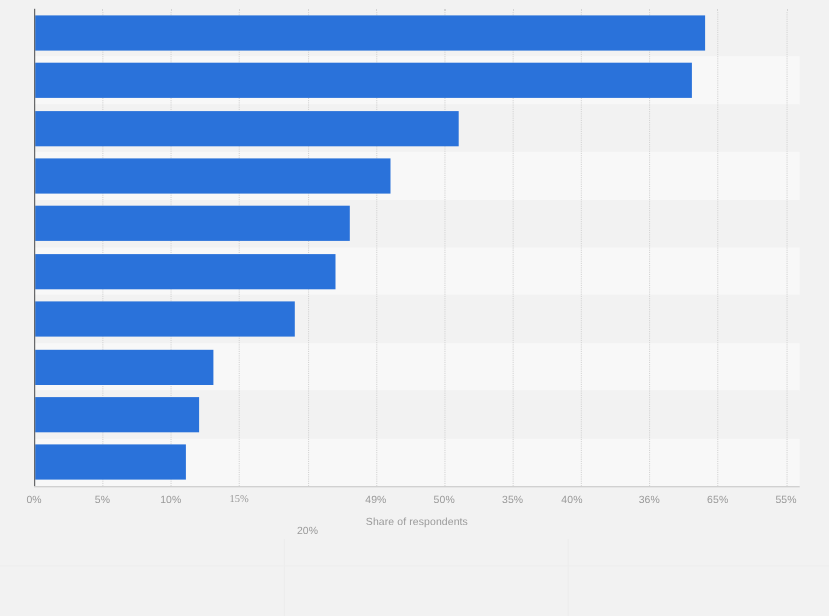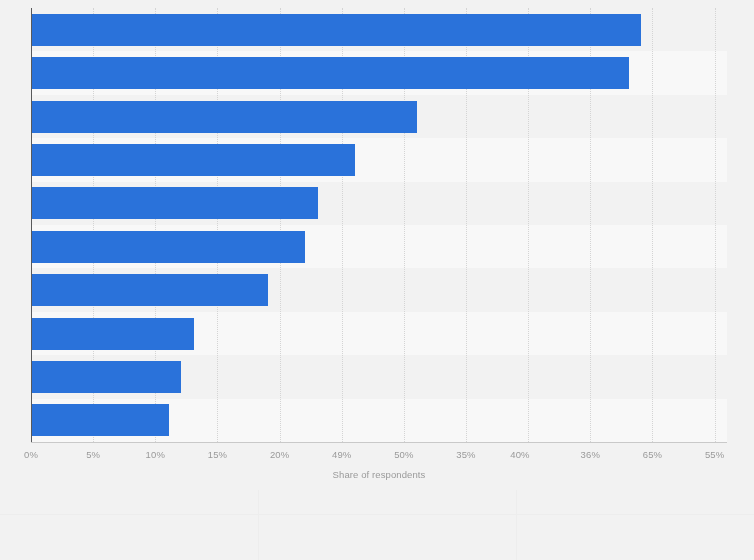--- a/index.html
+++ b/index.html
@@ -188,22 +188,22 @@
       </div>
   </div>
 
   <div class="y-axis"></div>
   <div class="x-axis"></div>
 
   <div class="x-labels">
       <div class="x-tick-label" style="left: 31px;">0%</div>
       <div class="x-tick-label" style="left: 93.1429px;">5%</div>
       <div class="x-tick-label" style="left: 155.286px;">10%</div>
-      <div class="x-tick-label" style="left: 217.429px;">15%</div>
-      <div class="x-tick-label" style="left: 279.571px;">20%</div>
+      <div class="x-tick-label" style="left: 217.429px; font-family: Liberation Serif, serif;">15%</div>
+      <div class="x-tick-label" style="left: 279.571px; margin-top: 28px;">20%</div>
       <div class="x-tick-label" style="left: 341.714px;">49%</div>
       <div class="x-tick-label" style="left: 403.857px;">50%</div>
       <div class="x-tick-label" style="left: 466px;">35%</div>
       <div class="x-tick-label" style="left: 520px;">40%</div>
       <div class="x-tick-label" style="left: 590.286px;">36%</div>
       <div class="x-tick-label" style="left: 652.429px;">65%</div>
       <div class="x-tick-label" style="left: 714.571px;">55%</div>
     </div>
 
   <div class="axis-title">Share of respondents</div>

